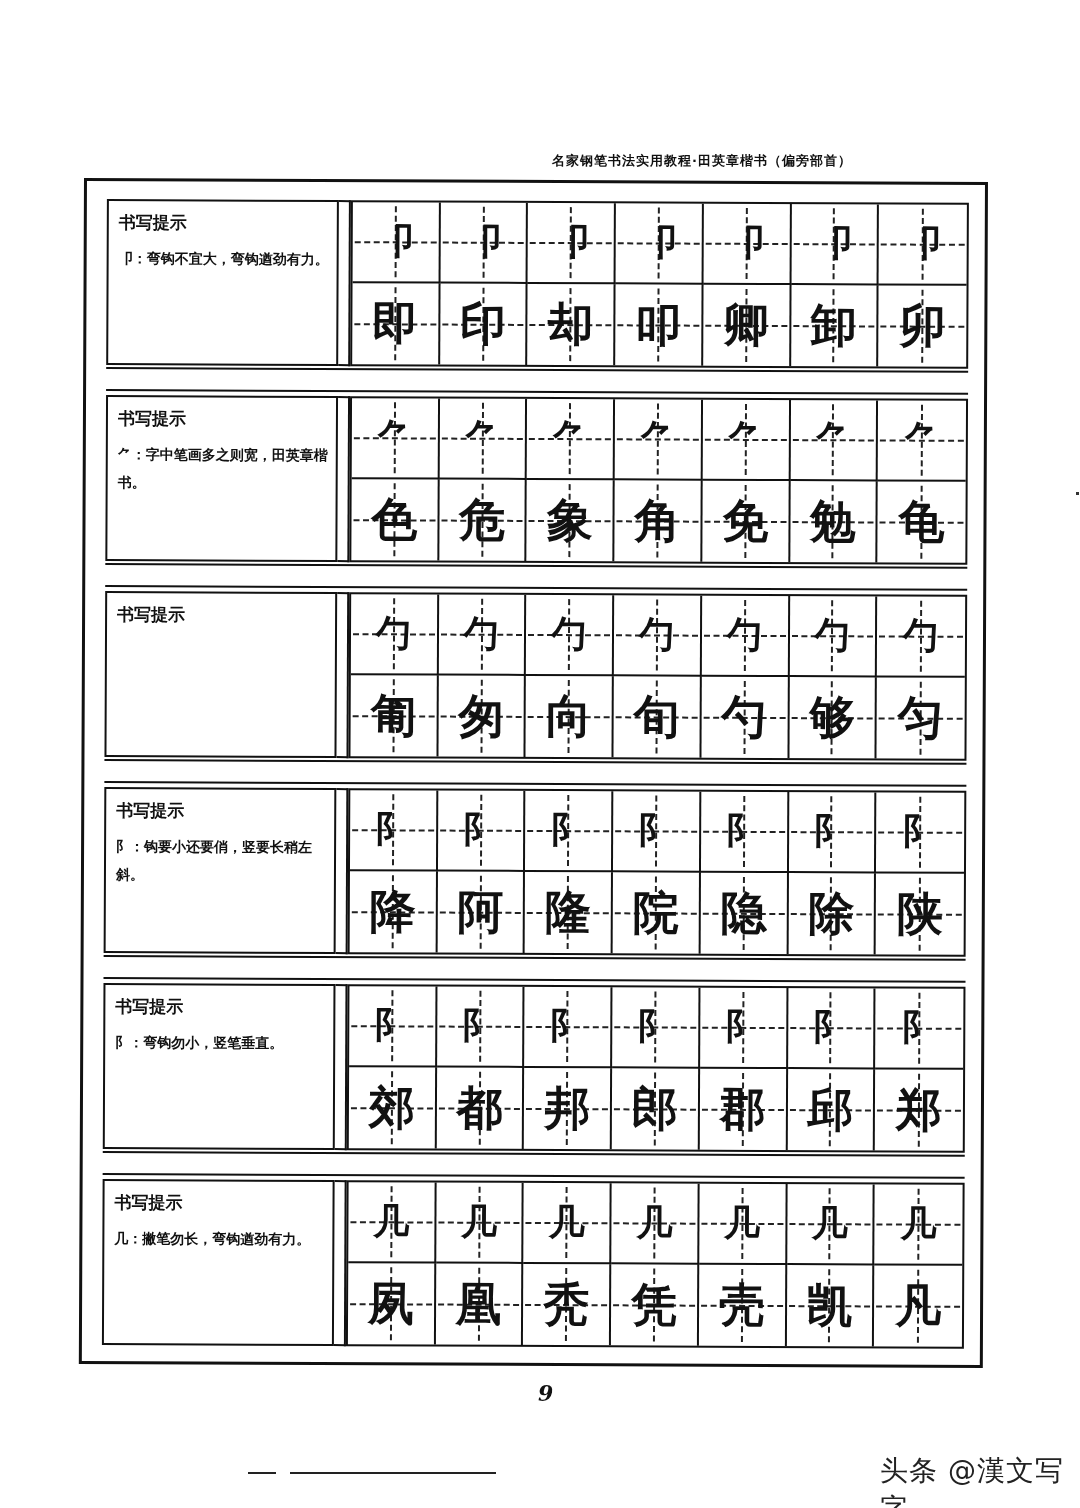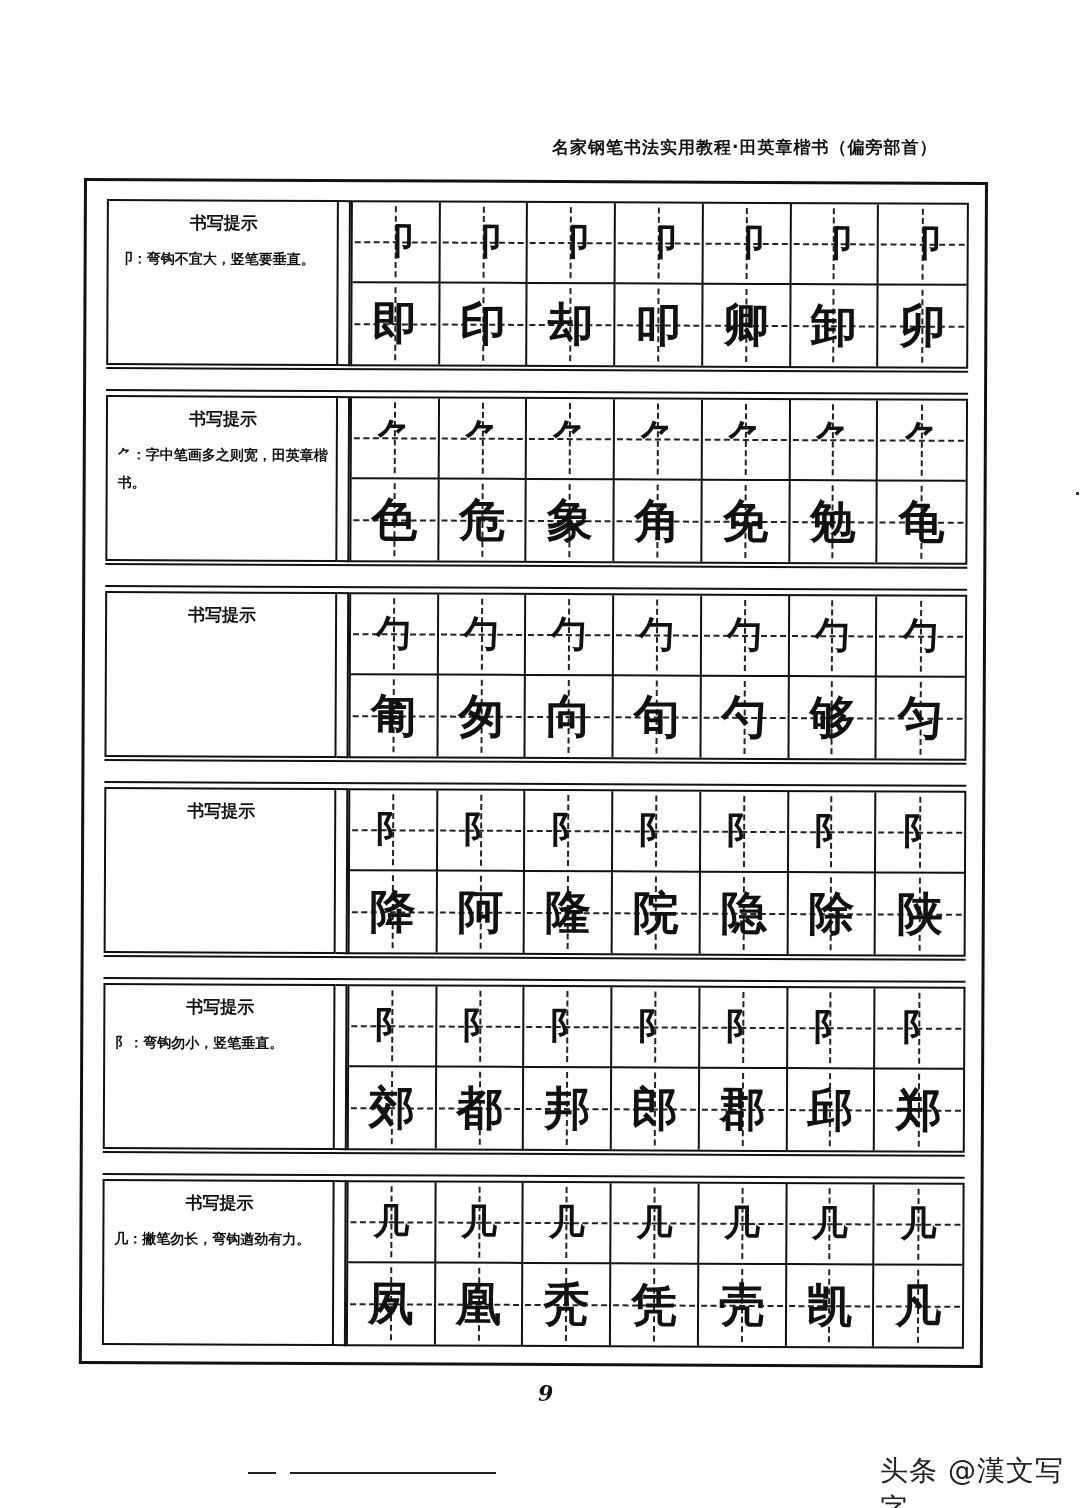--- a/index.html
+++ b/index.html
@@ -2,37 +2,37 @@
 <html><head>
 <meta charset="utf-8">
 <style>
   html, body { margin: 0; padding: 0; }
   body {
     width: 1080px; height: 1508px; background: #ffffff; position: relative;
     font-family: "DejaVu Sans", "Liberation Sans", sans-serif; color: #111;
     overflow: hidden;
   }
   .running-head {
-    position: absolute; left: 552px; top: 136px; width: 430px;
-    font-size: 17px; font-weight: bold; letter-spacing: 1px; white-space: nowrap;
+    position: absolute; left: 552px; top: 152px; width: 430px;
+    font-size: 13px; font-weight: bold; letter-spacing: 1px; white-space: nowrap;
     font-family: "DejaVu Sans", sans-serif;
   }
   .frame {
     position: absolute; left: 84px; top: 178px; width: 904px; height: 1186px;
     border: 3px solid #111; box-sizing: border-box;
     transform: rotate(0.25deg); transform-origin: top left;
   }
   .section {
     position: absolute; left: 20px; width: 862px; height: 168px;
   }
   .tips {
     position: absolute; left: 0; top: 0; width: 232px; height: 166px;
     border: 2px solid #111; box-sizing: border-box; padding: 10px 8px 0 10px;
   }
-  .tips-title { font-size: 17px; font-weight: bold; margin-bottom: 10px; text-align: center; }
+  .tips-title { font-size: 17px; font-weight: bold; margin-bottom: 10px; }
   .tips-body { font-size: 14px; font-weight: bold; line-height: 28px; }
   .divider {
     position: absolute; left: 232px; top: 0; width: 12px; height: 166px;
     border-right: 2px solid #111; border-top: 2px solid #111; border-bottom: 2px solid #111;
     box-sizing: border-box;
   }
   .grid {
     position: absolute; left: 244px; top: 0; width: 618px; height: 166px;
     display: grid; grid-template-columns: repeat(7, 1fr); grid-template-rows: 1fr 1fr;
     border: 2px solid #111; box-sizing: border-box;
@@ -75,21 +75,21 @@
 </head>
 <body>
 
 <div class="running-head">名家钢笔书法实用教程·田英章楷书（偏旁部首）</div>
 
 <div class="frame">
 
   <div class="section" style="top:18px">
     <div class="tips">
       <div class="tips-title">书写提示</div>
-      <div class="tips-body">卩：弯钩不宜大，竖笔要垂直。</div>
+      <div class="tips-body">卩：弯钩不宜大，弯钩遒劲有力。</div>
     </div>
     <div class="divider"></div>
     <div class="grid">
       <div class="cell top">
           <span>卩</span>
         </div>
       <div class="cell top">
           <span>卩</span>
         </div>
       <div class="cell top">
@@ -233,20 +233,21 @@
       <div class="cell bottom">
           <span>匀</span>
         </div>
     </div>
   </div>
   <div class="gap-band" style="top:578px"></div>
 
   <div class="section" style="top:606px">
     <div class="tips">
       <div class="tips-title">书写提示</div>
+      <div class="tips-body">阝：钩要小还要俏，竖要长稍左斜。</div>
     </div>
     <div class="divider"></div>
     <div class="grid">
       <div class="cell top">
           <span>阝</span>
         </div>
       <div class="cell top">
           <span>阝</span>
         </div>
       <div class="cell top">

